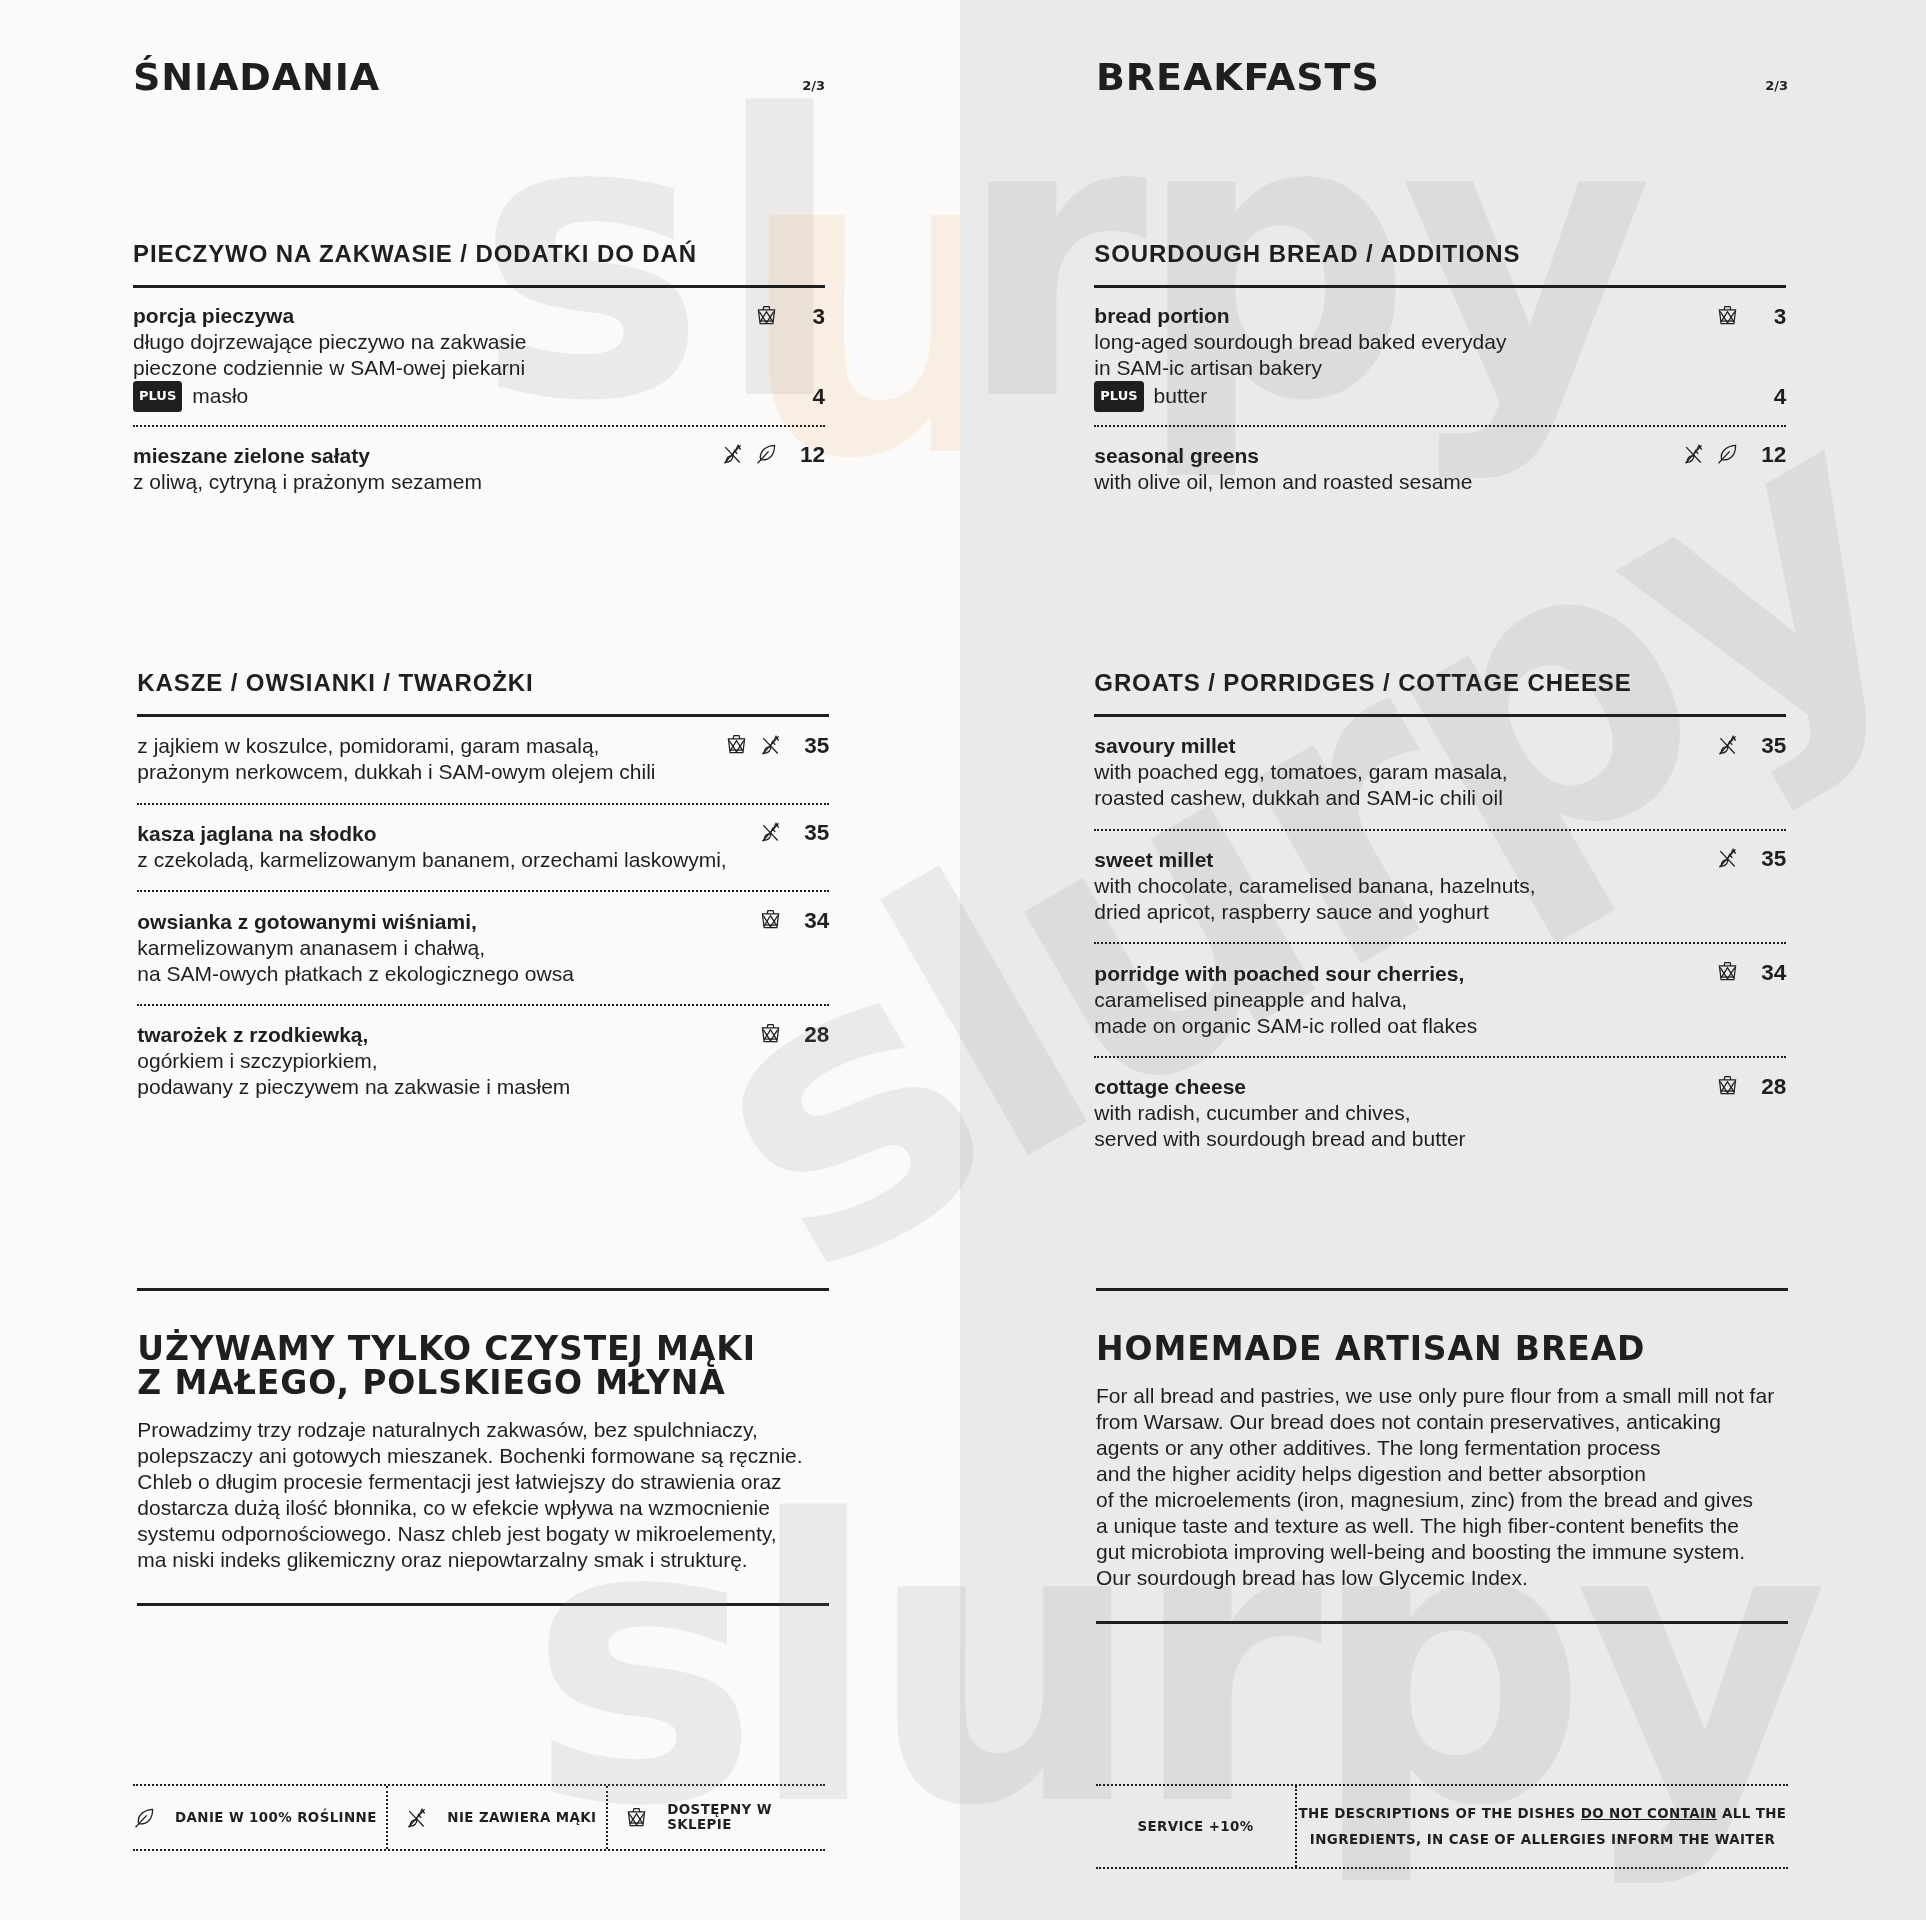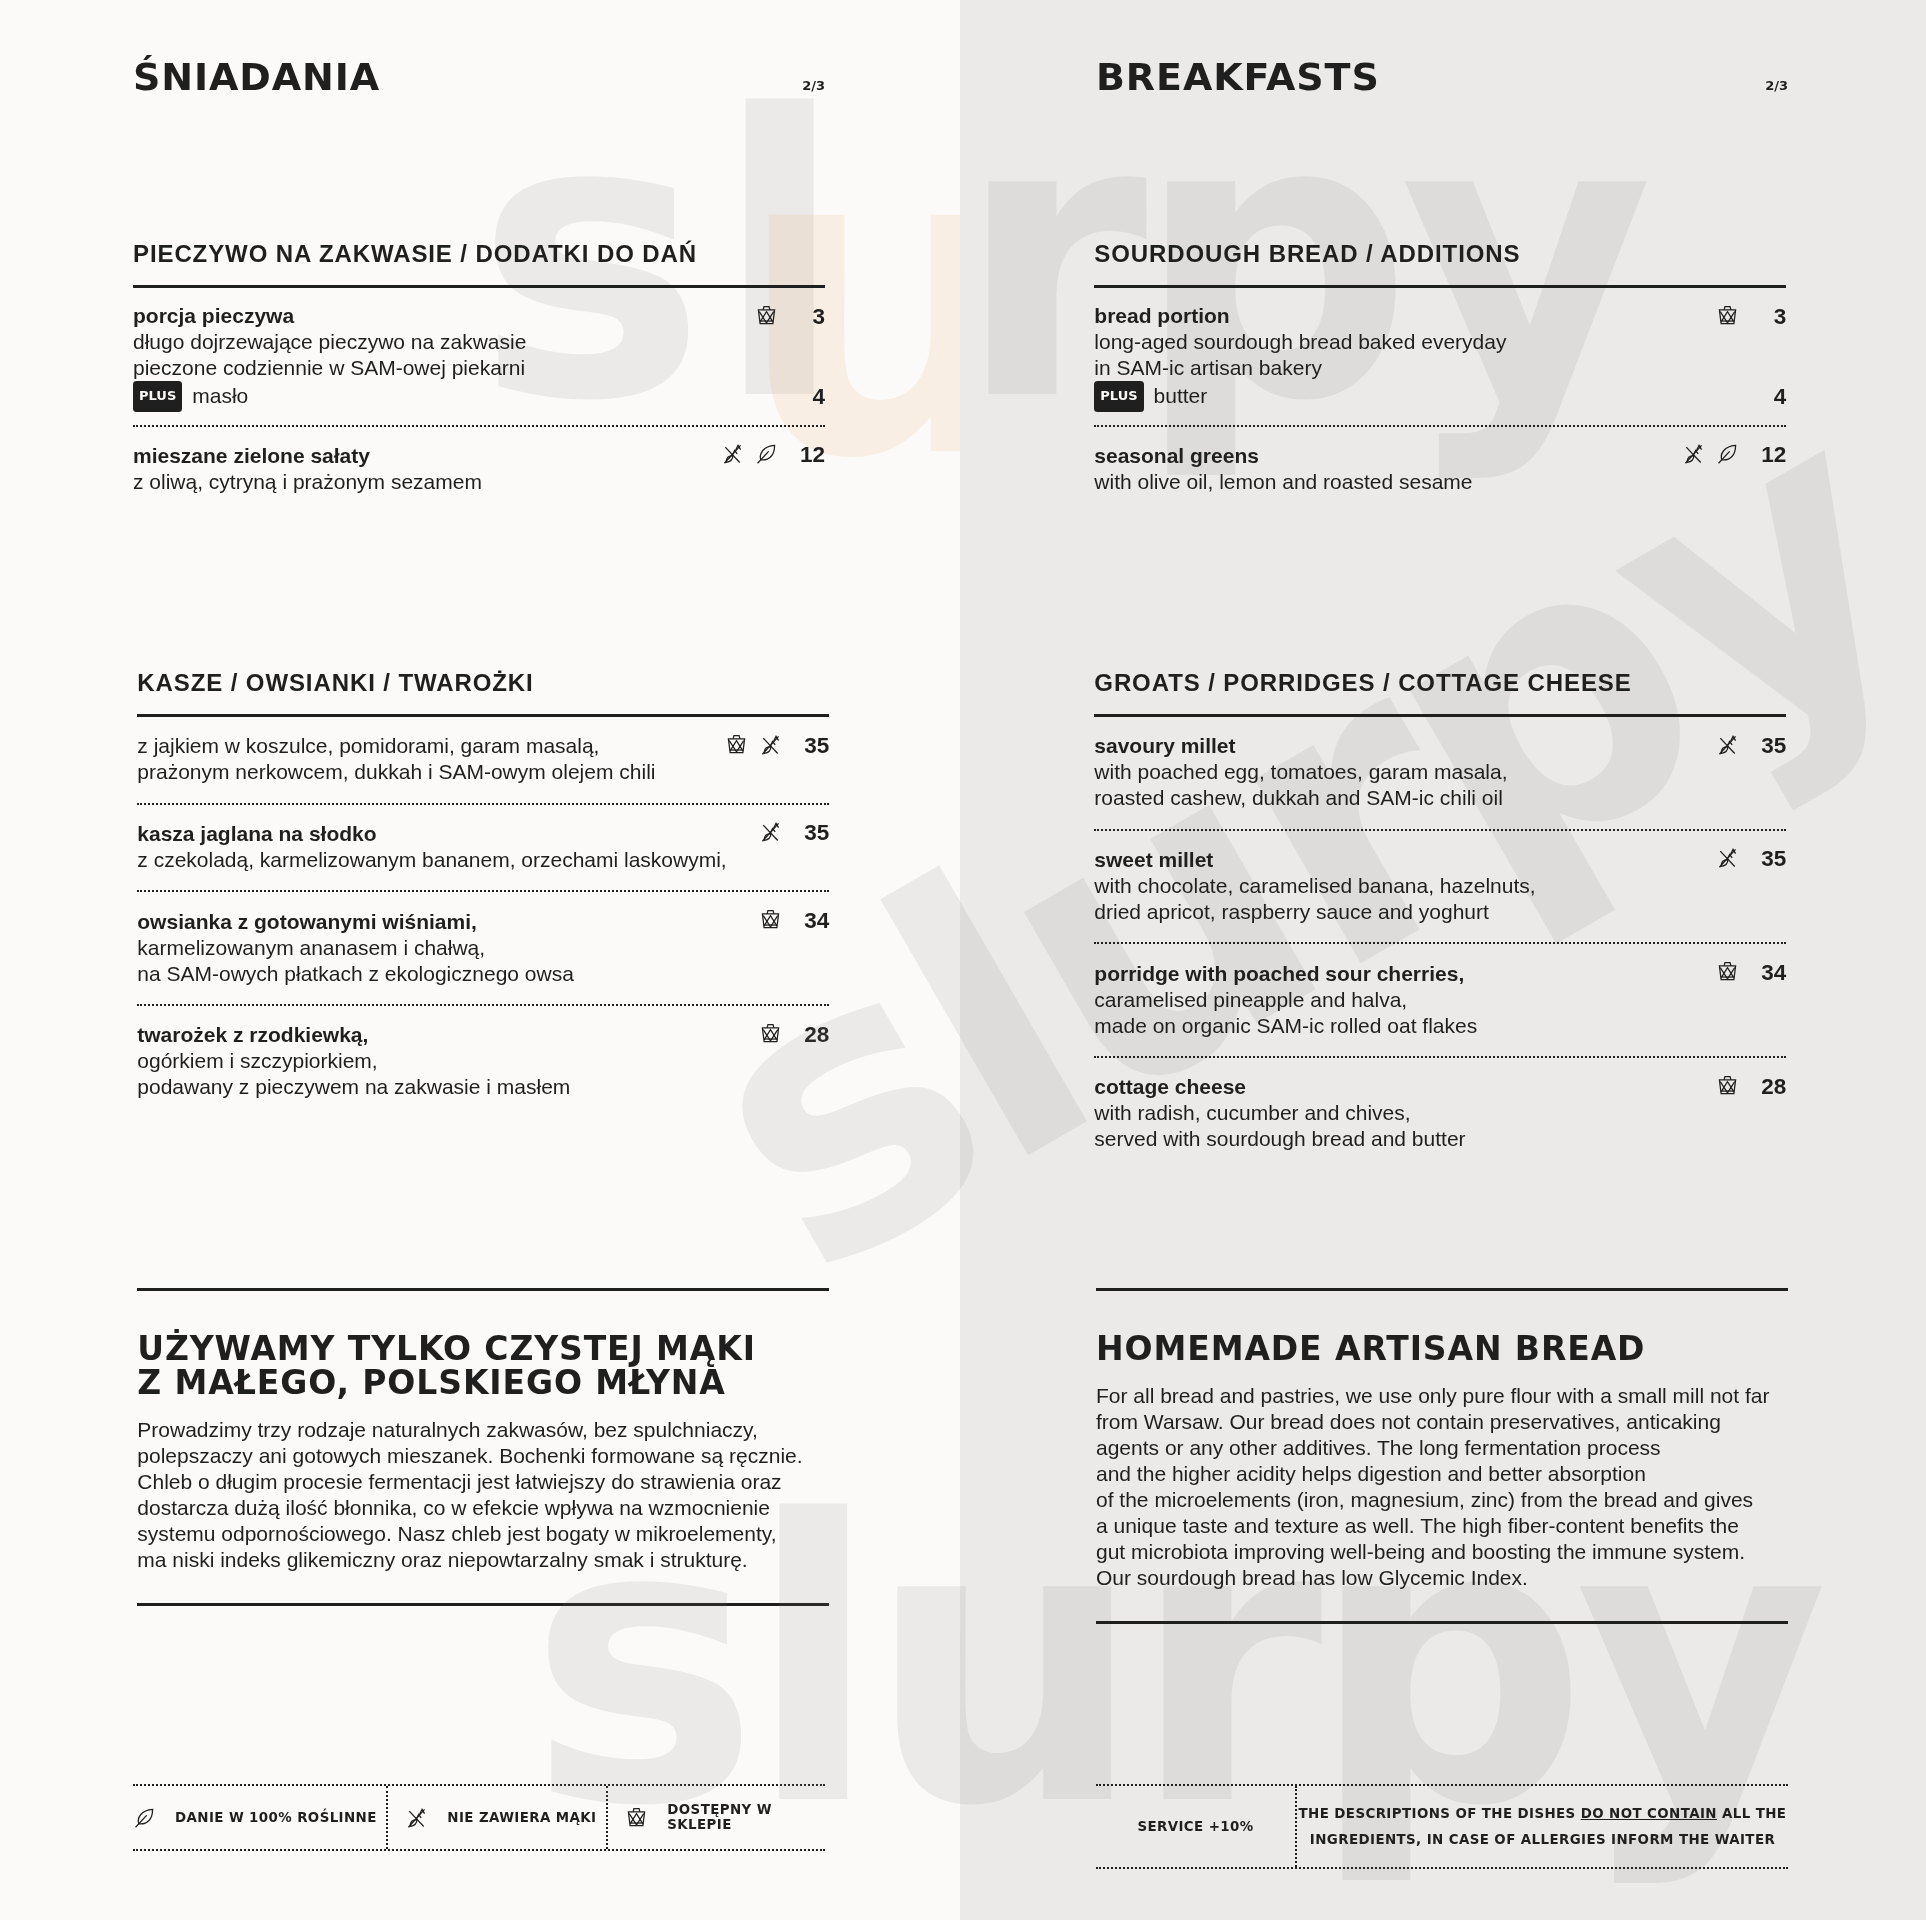--- a/index.html
+++ b/index.html
@@ -323,21 +323,21 @@
         </div>
         <div class="item-price">28</div>
       </div>
     </div>
 
     <div class="info" style="top:1288px;">
       <div class="info-head">
         <div>HOMEMADE ARTISAN BREAD</div>
       </div>
       <div class="info-body">
-        <div>For all bread and pastries, we use only pure flour with a small mill not far</div>
+        <div>For all bread and pastries, we use only pure flour from a small mill not far</div>
         <div>from Warsaw. Our bread does not contain preservatives, anticaking</div>
         <div>agents or any other additives. The long fermentation process</div>
         <div>and the higher acidity helps digestion and better absorption</div>
         <div>of the microelements (iron, magnesium, zinc) from the bread and gives</div>
         <div>a unique taste and texture as well. The high fiber-content benefits the</div>
         <div>gut microbiota improving well-being and boosting the immune system.</div>
         <div>Our sourdough bread has low Glycemic Index.</div>
       </div>
     </div>
 

